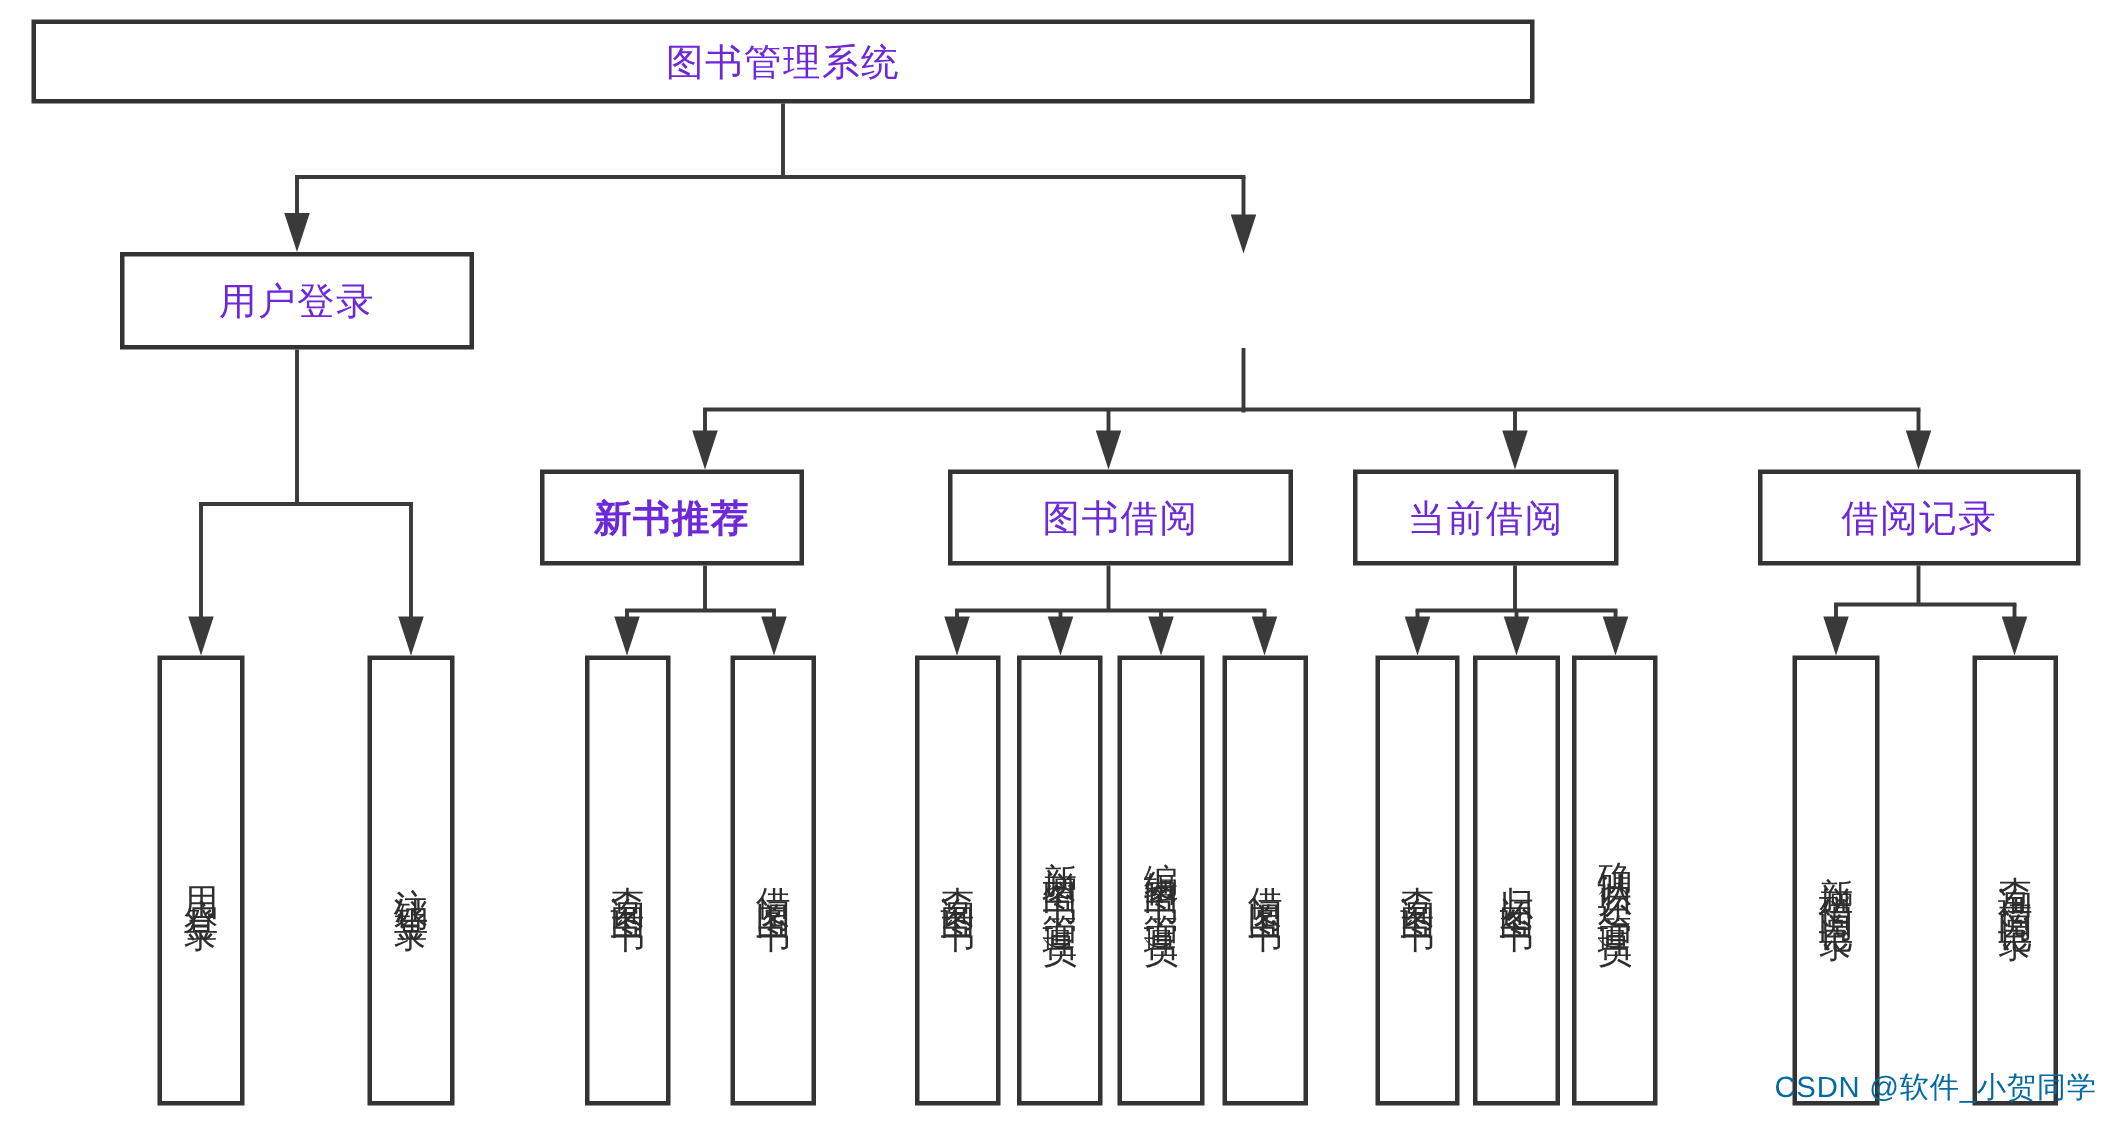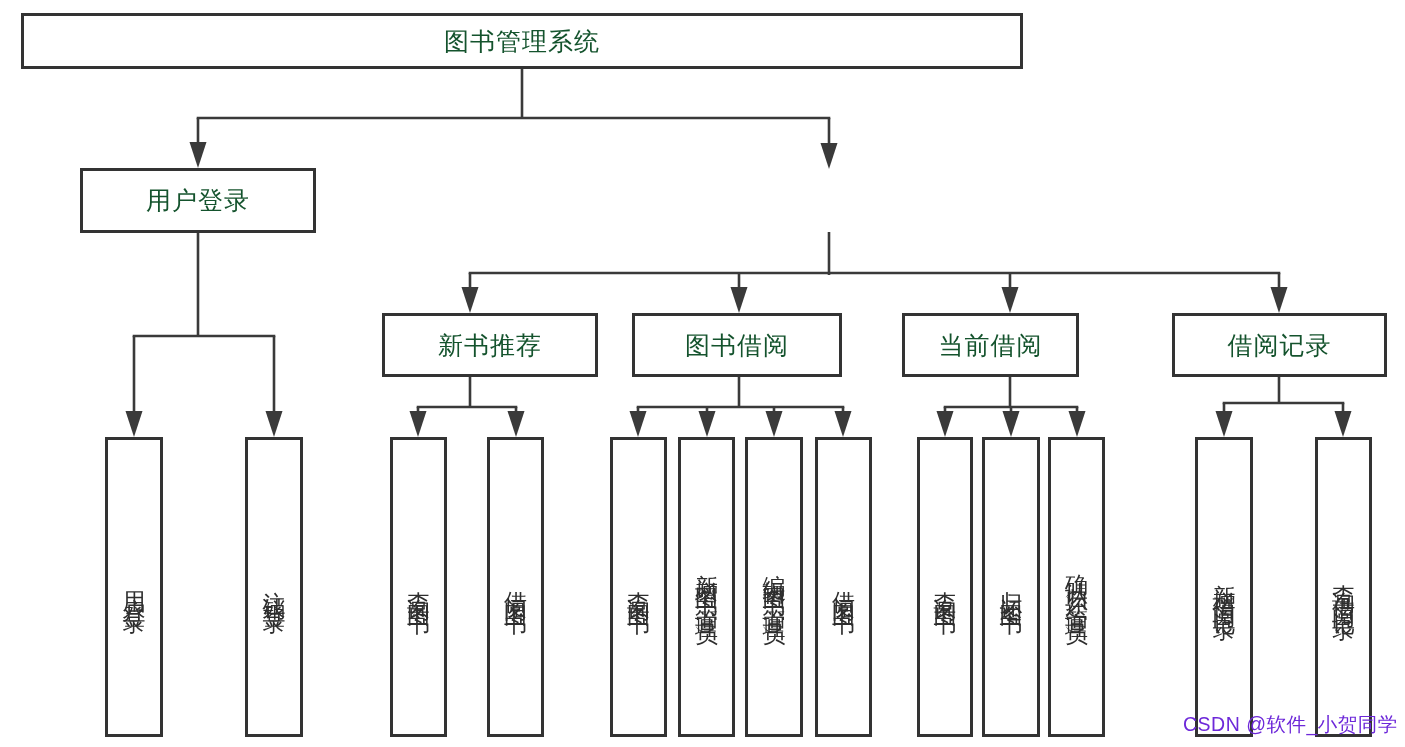--- a/index.html
+++ b/index.html
@@ -5,34 +5,34 @@
   html,body { margin:0; padding:0; background:#ffffff; }
   body { font-family:"Liberation Sans","DejaVu Sans",sans-serif; }
   #canvas {
     position:relative; width:1405px; height:747px; background:#ffffff;
     overflow:hidden;
   }
   #connectors { position:absolute; left:0; top:0; z-index:1; }
   .hbox {
     position:absolute; box-sizing:border-box; background:#ffffff;
     border:3px solid #333333; display:flex; align-items:center; justify-content:center;
-    font-size:25px; letter-spacing:1px; color:#14532d; z-index:2; white-space:nowrap;
+    font-size:25px; letter-spacing:1px; color:#6d28d9; z-index:2; white-space:nowrap;
   }
   .leaf {
     position:absolute; top:437px; height:300px; box-sizing:border-box;
     background:#ffffff; border:3px solid #333333;
     display:flex; align-items:center; justify-content:center; z-index:2;
   }
   .vt {
     writing-mode:vertical-rl; text-orientation:mixed;
     font-size:23px; letter-spacing:7px; line-height:1; color:#2e2e2e;
   }
   #watermark {
     position:absolute; left:1183px; top:711px; z-index:6;
-    font-size:19.5px; color:#6d28d9; letter-spacing:0.5px; white-space:nowrap;text-align:center;
+    font-size:19.5px; color:#0369a1; letter-spacing:0.5px; white-space:nowrap;text-align:center;
   }
 </style>
 </head>
 <body>
 
 <div id="canvas">
 
   <svg id="connectors" width="1405" height="747" viewBox="0 0 1405 747">
       <line x1="522" y1="67" x2="522" y2="119" stroke="#3a3a3a" stroke-width="2.6"></line>
       <line x1="198" y1="232" x2="198" y2="337" stroke="#3a3a3a" stroke-width="2.6"></line>
@@ -85,22 +85,22 @@
       <line x1="1224" y1="403" x2="1224" y2="417" stroke="#3a3a3a" stroke-width="2.6"></line>
       <polygon points="1215.5,411 1232.5,411 1224,437" fill="#3a3a3a"></polygon>
       <line x1="1343" y1="403" x2="1343" y2="417" stroke="#3a3a3a" stroke-width="2.6"></line>
       <polygon points="1334.5,411 1351.5,411 1343,437" fill="#3a3a3a"></polygon>
     </svg>
 
   <div class="hbox" style="left:21px; top:13px; width:1002px; height:56px;">图书管理系统</div>
 
   <div class="hbox" style="left:80px; top:168px; width:236px; height:65px;">用户登录</div>
 
-  <div class="hbox" style="left:382px; top:313px; width:216px; height:64px;">新书推荐</div>
-  <div class="hbox" style="left:632px; top:313px; width:210px; height:64px;">图书借阅</div>
+  <div class="hbox" style="left:360px; top:313px; width:176px; height:64px;font-weight:bold;">新书推荐</div>
+  <div class="hbox" style="left:632px; top:313px; width:230px; height:64px;">图书借阅</div>
   <div class="hbox" style="left:902px; top:313px; width:177px; height:64px;">当前借阅</div>
   <div class="hbox" style="left:1172px; top:313px; width:215px; height:64px;">借阅记录</div>
 
   <div class="leaf" style="left:105px; width:58px;">
     <span class="vt">用户登录</span>
   </div>
   <div class="leaf" style="left:245px; width:58px;">
     <span class="vt">注销登录</span>
   </div>
 

